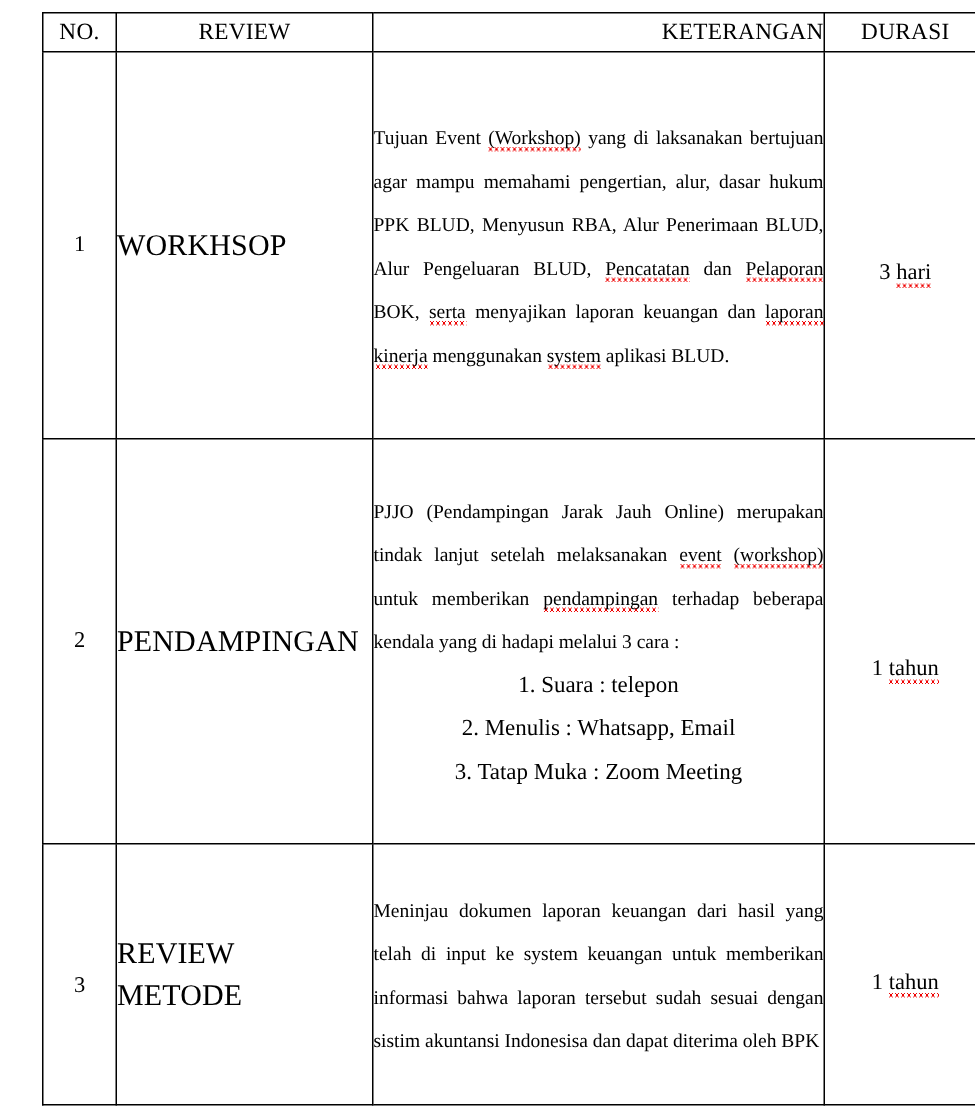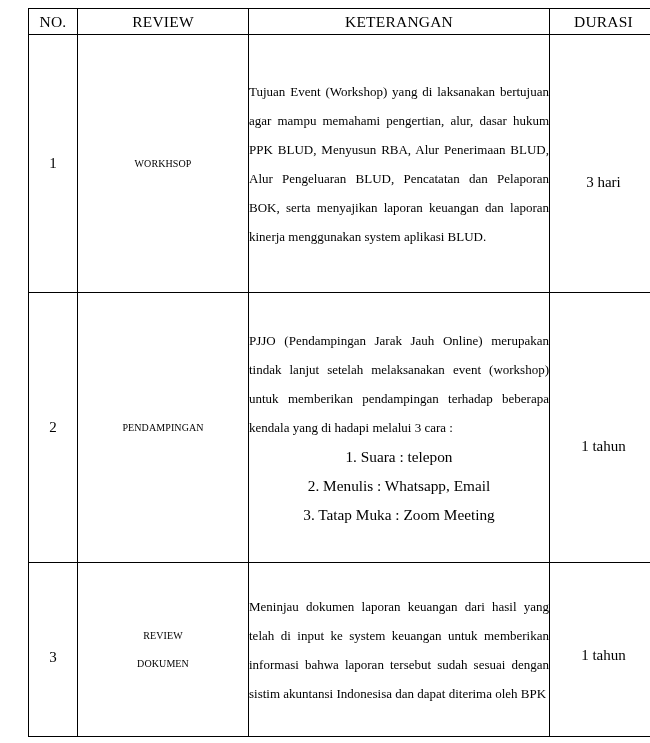--- a/index.html
+++ b/index.html
@@ -51,32 +51,31 @@
   thead td {
     height: 25px;
   }
   .hd {
     font-weight: bold;
     font-size: 15.5px;
     letter-spacing: 0.2px;
     line-height: 25px;
   }
   .hd-center { text-align: center; }
-  .hd-left   { text-align: center; padding-left: 12px; }
+  .hd-left   { text-align: right; padding-left: 12px; }
 
   
   .cell-no {
     text-align: center;
     font-weight: bold;
     font-size: 15px;
   }
   .cell-metode {
-    text-align: center;
     font-weight: bold;
-    font-size: 10px;
+    font-size: 20px;
     line-height: 28px;
     letter-spacing: 0.1px;
   }
   .cell-durasi {
     text-align: center;
     font-size: 15px;
   }
 
   .cell-ket {
     padding: 9px 11px 9px 12px;
@@ -180,21 +179,21 @@
           <span class="nudge-dur">1 <span class="sq">tahun</span></span>
         </td>
       </tr>
 
       <tr style="height:174px;">
         <td class="cell-no">
           <span class="nudge-no3">3</span>
         </td>
         <td class="cell-metode">
           <div>REVIEW</div>
-          <div>DOKUMEN</div>
+          <div>METODE</div>
         </td>
         <td class="cell-ket">
           <p class="para last-full">Meninjau dokumen laporan keuangan dari hasil yang telah di input ke system keuangan untuk memberikan informasi bahwa laporan tersebut sudah sesuai dengan sistim akuntansi Indonesisa dan dapat diterima oleh BPK</p>
         </td>
         <td class="cell-durasi">
           <span class="nudge-dur3">1 <span class="sq">tahun</span></span>
         </td>
       </tr>
 
     </tbody>

